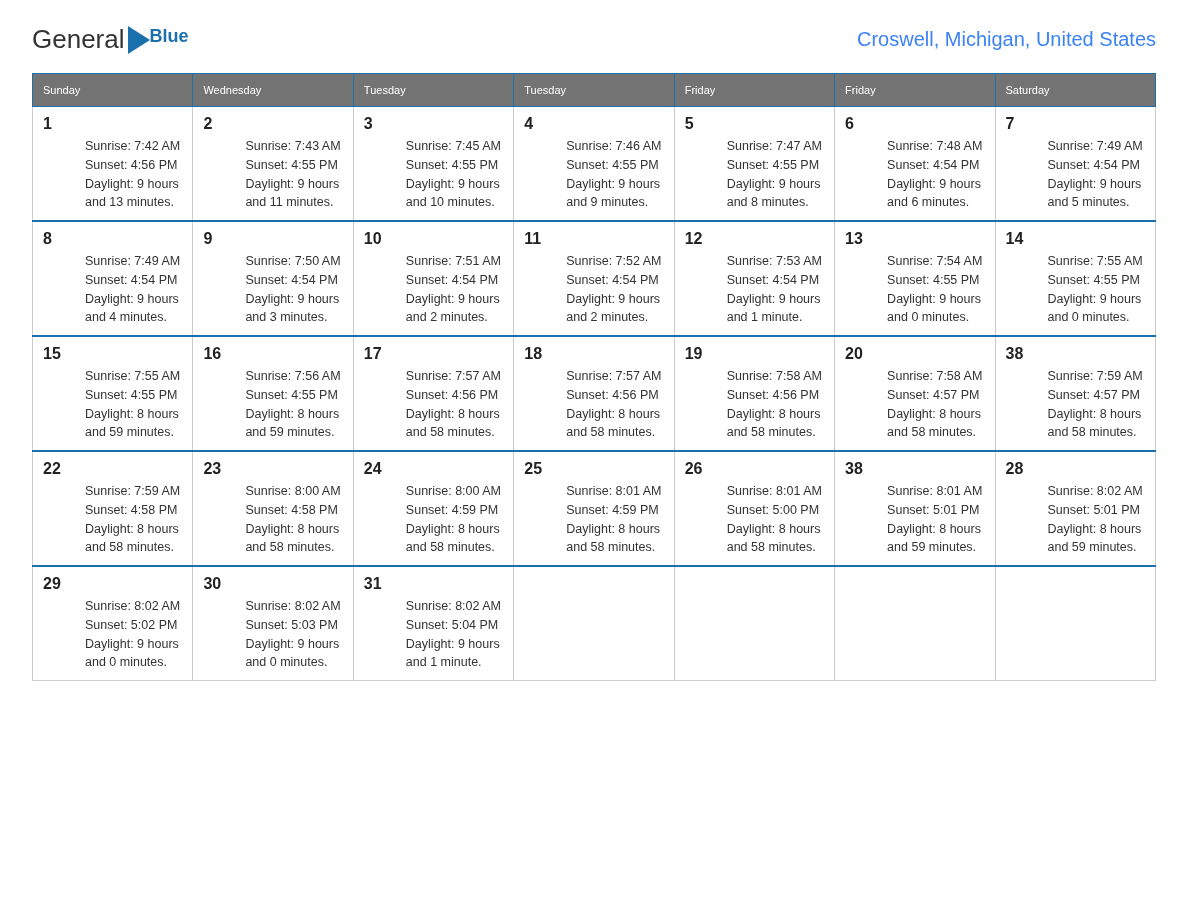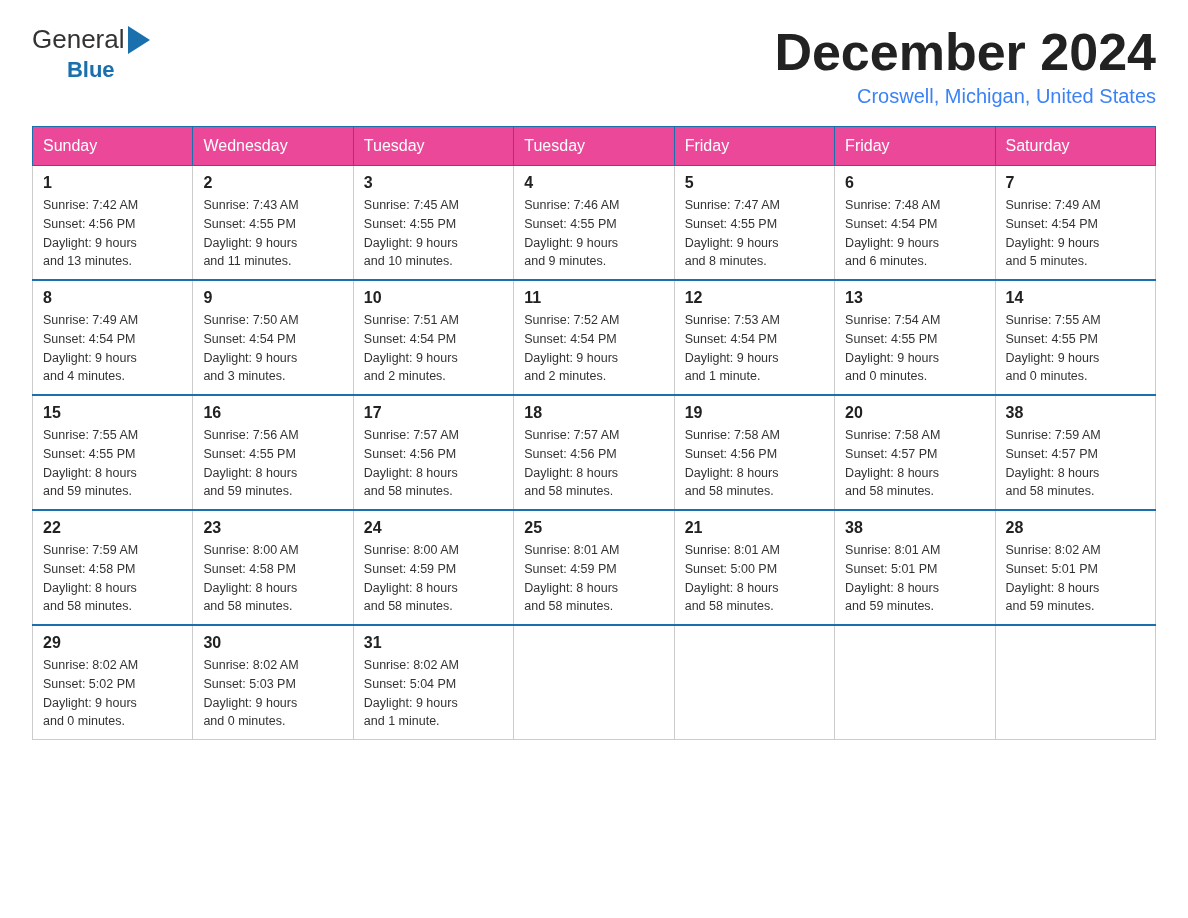--- a/index.html
+++ b/index.html
@@ -11,22 +11,22 @@
       min-height: 918px;
     }
     .header-area {
       display: flex;
       justify-content: space-between;
       align-items: flex-start;
       margin-bottom: 18px;
     }
     .logo-area {
       display: flex;
-      flex-direction: column;
-      align-items: center;
+      flex-direction: row;
+      align-items: flex-start;
     }
     .title-area {
       text-align: right;
     }
     .calendar-title {
       font-size: 52px;
       font-weight: bold;
       color: #222;
       line-height: 1.1;
     }
@@ -34,23 +34,23 @@
       font-size: 20px;
       color: #3b82f6;
       margin-top: 4px;
     }
     .calendar-table {
       width: 100%;
       border-collapse: collapse;
       border: 1px solid #ccc;
     }
     .calendar-table th {
-      background: #ec4899;
+      background: #737373;
       color: #fff;
-      font-size: 16px;
+      font-size: 11px;
       font-weight: normal;
       padding: 10px 10px;
       text-align: left;
       border: 1px solid #1a6fad;
     }
     .calendar-table td {
       vertical-align: top;
       padding: 8px 10px;
       border: 1px solid #ccc;
       width: 14.28%;
@@ -63,20 +63,21 @@
       font-size: 16px;
       font-weight: bold;
       color: #222;
       display: block;
       margin-bottom: 4px;
     }
     .day-info {
       font-size: 12.5px;
       color: #333;
       line-height: 1.5;
+      margin-left: 42px;
     }
     .calendar-table tr td {
       border-top: 2px solid #1a6fad;
     }
     .calendar-table tr:first-child td {
       border-top: 1px solid #ccc;
     }
     .empty-cell {
       background: #fff;
     }
@@ -85,24 +86,23 @@
 <body>
 
 <div class="header-area">
   <div class="logo-area">
       <div style="display: flex; align-items: center; font-size: 26px;">
         <span style="color: rgb(51, 51, 51); font-weight: normal;">General</span>
         <svg width="22" height="28" viewBox="0 0 22 28" style="margin-left: 3px;">
           <polygon points="0,0 22,14 0,28" fill="#1a6fad"></polygon>
         </svg>
       </div>
-      <span style="color: rgb(26, 111, 173); font-size: 22px; font-weight: bold; margin-top: 2px;">Blue</span>
+      <span style="color: rgb(26, 111, 173); font-size: 18px; font-weight: bold; margin-top: 2px;">Blue</span>
     </div>
   <div class="title-area">
-    <div class="calendar-title">December 2024</div>
     <div class="calendar-subtitle">Croswell, Michigan, United States</div>
   </div>
 </div>
 
 <table class="calendar-table">
   <thead>
     <tr>
     <th>Sunday</th>
         <th>Wednesday</th>
         <th>Tuesday</th>
@@ -214,21 +214,21 @@
         </td>
         <td>
           <span class="day-number">24</span>
           <div class="day-info">Sunrise: 8:00 AM<br>Sunset: 4:59 PM<br>Daylight: 8 hours<br>and 58 minutes.</div>
         </td>
         <td>
           <span class="day-number">25</span>
           <div class="day-info">Sunrise: 8:01 AM<br>Sunset: 4:59 PM<br>Daylight: 8 hours<br>and 58 minutes.</div>
         </td>
         <td>
-          <span class="day-number">21</span>
+          <span class="day-number">26</span>
           <div class="day-info">Sunrise: 8:01 AM<br>Sunset: 5:00 PM<br>Daylight: 8 hours<br>and 58 minutes.</div>
         </td>
         <td>
           <span class="day-number">38</span>
           <div class="day-info">Sunrise: 8:01 AM<br>Sunset: 5:01 PM<br>Daylight: 8 hours<br>and 59 minutes.</div>
         </td>
         <td>
           <span class="day-number">28</span>
           <div class="day-info">Sunrise: 8:02 AM<br>Sunset: 5:01 PM<br>Daylight: 8 hours<br>and 59 minutes.</div>
         </td>

